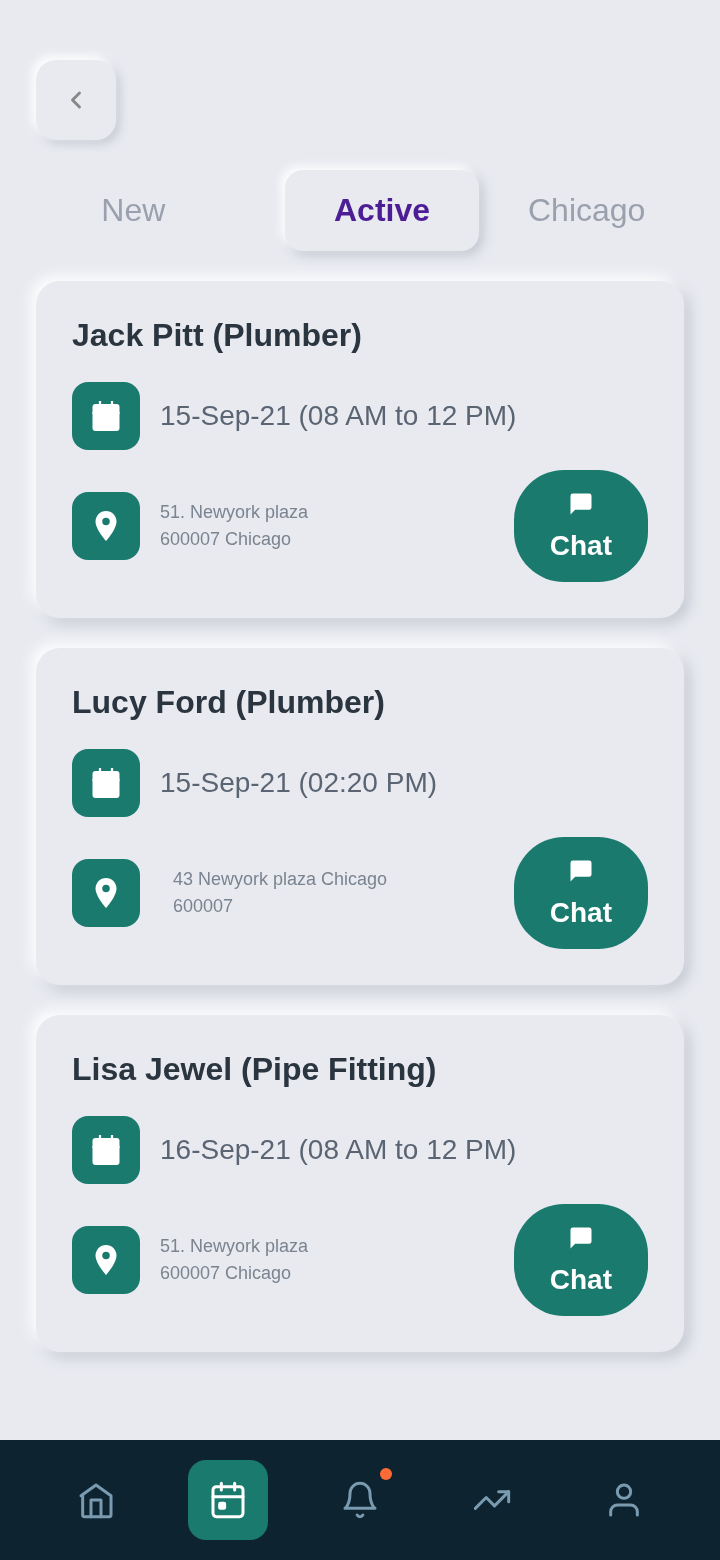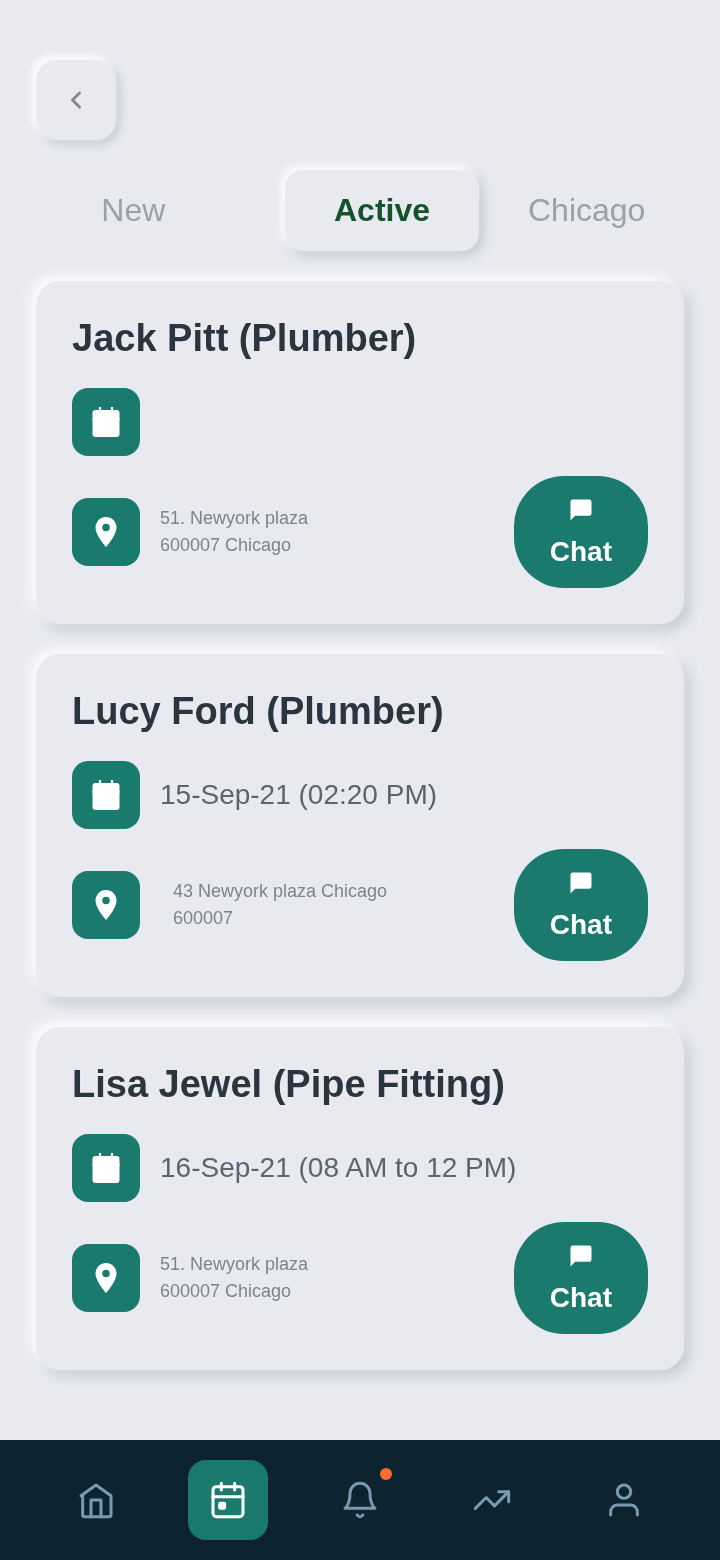--- a/index.html
+++ b/index.html
@@ -55,41 +55,41 @@
       font-size: 32px;
       font-weight: 500;
       color: #9aa0ad;
       cursor: pointer;
       border-radius: 18px;
     }
 
     .tab-item.active {
       background: #e8eaf0;
       box-shadow: -4px -4px 10px #ffffff, 4px 4px 12px #c0c4ce;
-      color: #14532d;
+      color: #4c1d95;
       font-weight: 600;
       margin-left: 44px;
     }
 
     .cards-container {
       padding: 30px 36px 140px;
       display: flex;
       flex-direction: column;
       gap: 30px;
     }
 
     .card {
       background: #e8eaf0;
       border-radius: 24px;
       box-shadow: -5px -5px 14px #ffffff, 5px 5px 14px #c0c4ce;
       padding: 36px 36px 36px 36px;
     }
 
     .card-name {
-      font-size: 38px;
+      font-size: 32px;
       font-weight: 700;
       color: #2a3540;
       margin-bottom: 28px;
     }
 
     .card-row {
       display: flex;
       align-items: center;
       gap: 20px;
       margin-bottom: 20px;
@@ -238,20 +238,21 @@
       <div class="icon-box">
         <svg viewBox="0 0 24 24">
           <rect x="3" y="4" width="18" height="18" rx="2" ry="2"></rect>
           <line x1="16" y1="2" x2="16" y2="6" stroke="white" stroke-width="1.5" fill="none"></line>
           <line x1="8" y1="2" x2="8" y2="6" stroke="white" stroke-width="1.5" fill="none"></line>
           <line x1="3" y1="10" x2="21" y2="10" stroke="white" stroke-width="1.5" fill="none"></line>
           <rect x="7" y="14" width="3" height="3" fill="white" rx="0.5"></rect>
           <rect x="11" y="14" width="3" height="3" fill="white" rx="0.5"></rect>
         </svg>
       </div>
+      <div class="card-date">15-Sep-21 (08 AM to 12 PM)</div>
     </div>
     <div class="card-location-row">
       <div style="display:flex;align-items:center;gap:20px;">
         <div class="icon-box">
           <svg viewBox="0 0 24 24">
             <path d="M12 2C8.13 2 5 5.13 5 9c0 5.25 7 13 7 13s7-7.75 7-13c0-3.87-3.13-7-7-7z"></path>
             <circle cx="12" cy="9" r="2.5" fill="#1b7a6e"></circle>
           </svg>
         </div>
         <div class="card-address">

